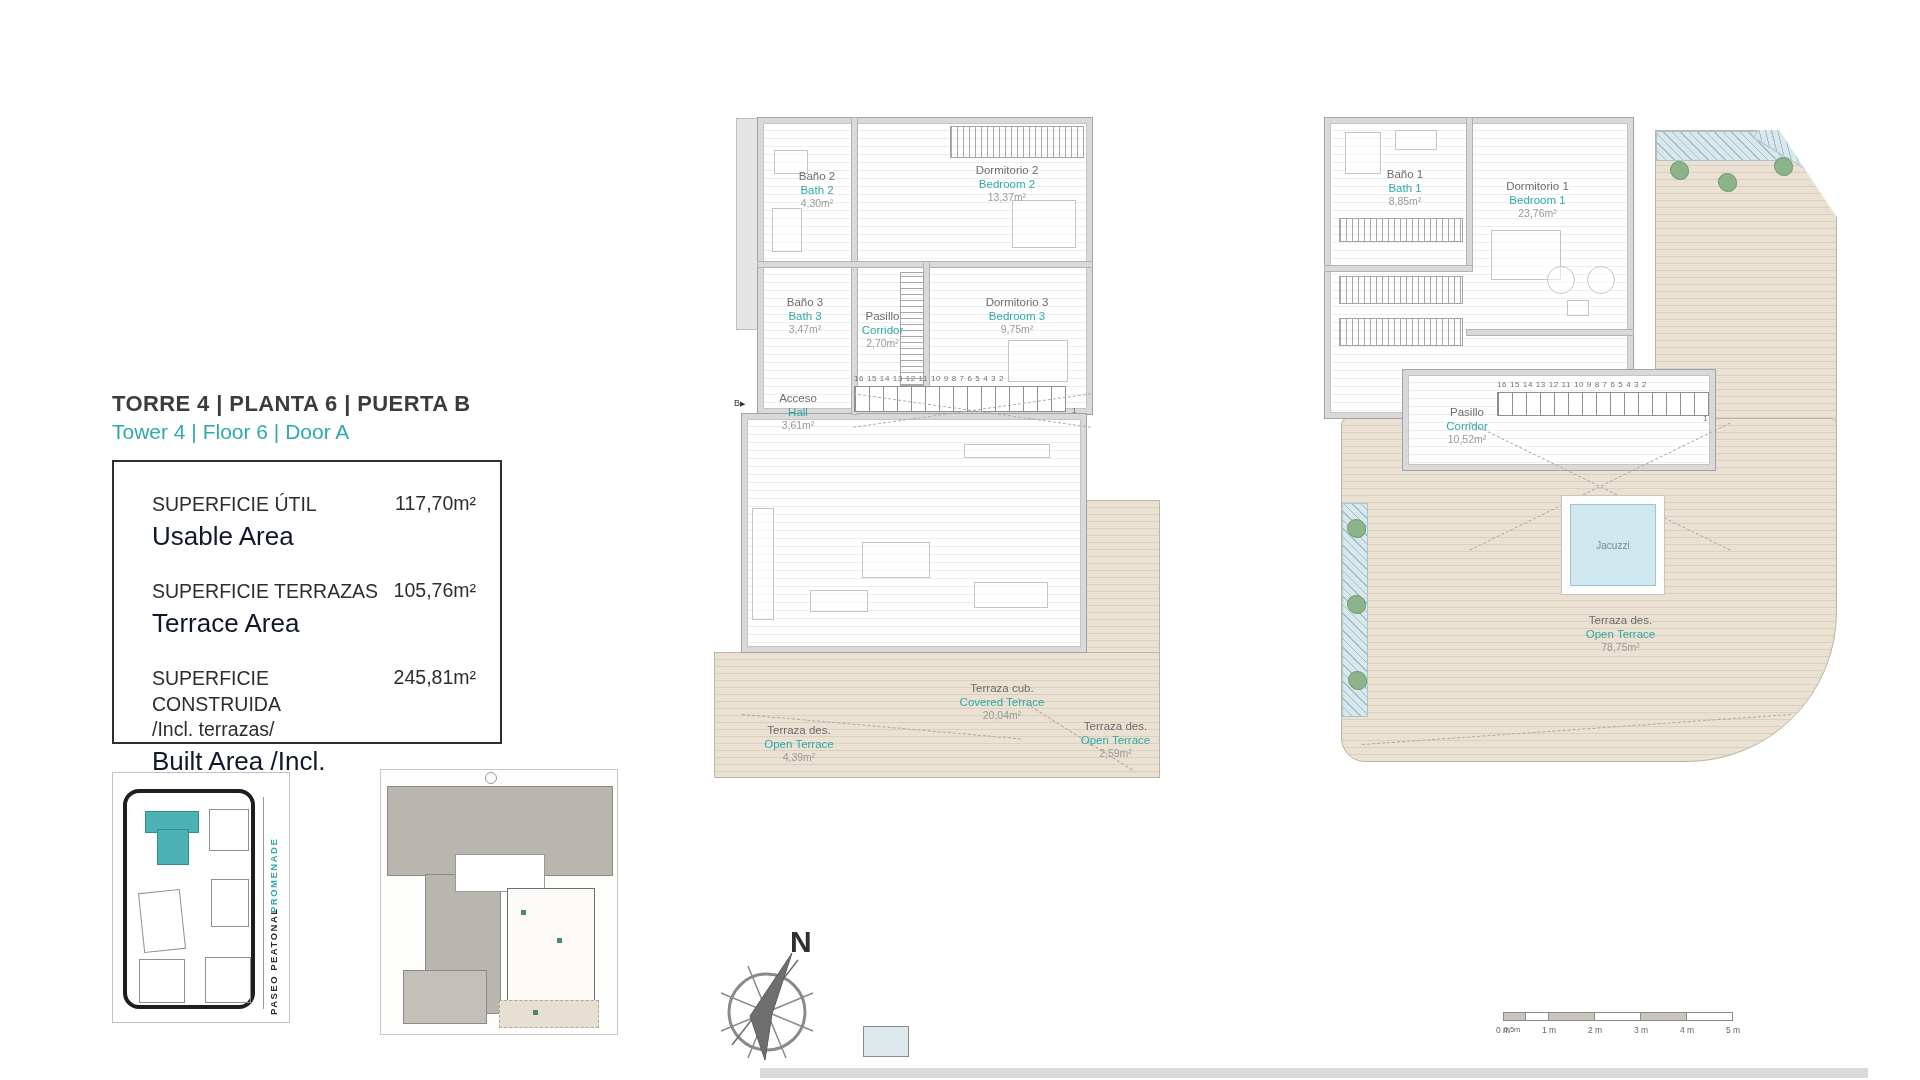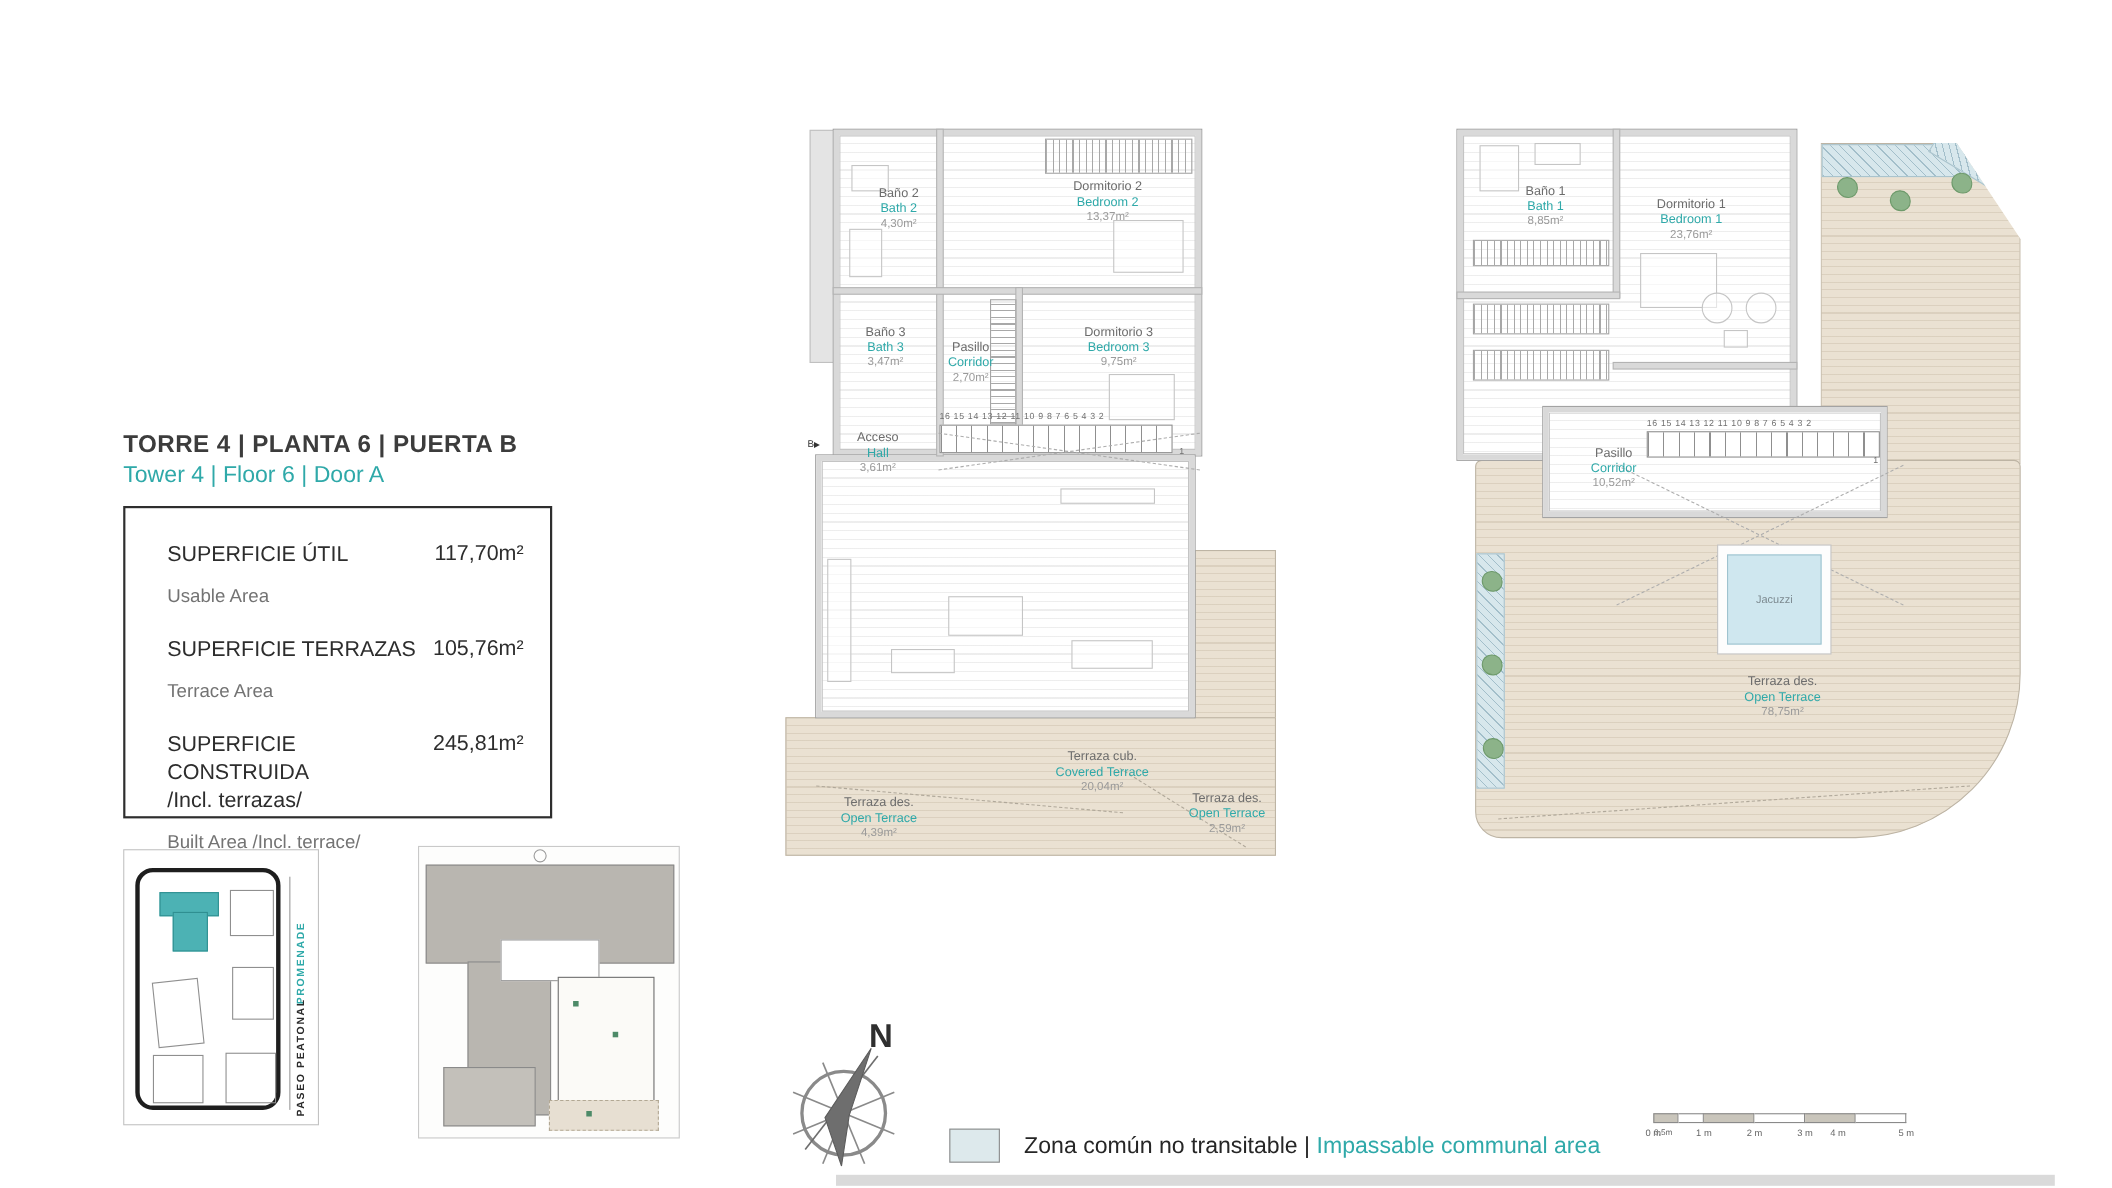--- a/index.html
+++ b/index.html
@@ -30,21 +30,21 @@
   .xdash{position:absolute;border-top:1px dashed #adadad;z-index:14;transform-origin:center}
   .furn{position:absolute;border:1px solid #c5c5c5;background:rgba(255,255,255,.55);z-index:12}
   .stair-one{position:absolute;font-size:8px;color:#707070;z-index:14}
   
   .title-es{position:absolute;left:112px;top:391px;font-size:22px;font-weight:bold;color:#3c3c3c;letter-spacing:.4px}
   .title-en{position:absolute;left:112px;top:420px;font-size:21px;color:#2FA9A9}
   .areabox{position:absolute;left:112px;top:460px;width:390px;height:284px;border:2px solid #2e2e2e;box-sizing:border-box;
            padding:30px 24px 0 38px}
   .arow{display:flex;justify-content:space-between;align-items:flex-start;margin-bottom:25px}
   .al-es,.al-es2{font-size:19.5px;color:#2d2d2d;line-height:1.3}
-  .al-en{font-size:17px;color:#737373;line-height:1.3;margin-top:14px}
+  .al-en{font-size:26px;color:#0f172a;line-height:1.3;margin-top:3px}
   .aval{font-size:19.5px;color:#2d2d2d}
   
   .legend{position:absolute;left:863px;top:1026px;display:flex;align-items:center;gap:22px;z-index:40}
   .legend .sw{width:46px;height:31px;background:#dde9ec;border:1px solid #8a8a8a;box-sizing:border-box}
   .legend .txt{font-size:21px;color:#262626}
   .legend .txt .en{color:#2FA9A9}
   .sb-seg{height:9px;box-sizing:border-box;border:1px solid #8a8a8a;border-left:none}
   .sb-lab{position:absolute;top:13px;transform:translateX(-50%);font-size:8.5px;color:#666;white-space:nowrap}
   
   .vtext{writing-mode:vertical-rl;transform:rotate(180deg);font-size:9.5px;font-weight:bold;letter-spacing:1.5px;white-space:nowrap}
@@ -267,38 +267,33 @@
     <line x1="101" y1="73" x2="9" y2="111"></line>
   </g>
   <circle cx="55" cy="92" r="38" fill="none" stroke="#8a8a8a" stroke-width="3"></circle>
   <line x1="20" y1="125" x2="86" y2="40" stroke="#6e6e6e" stroke-width="1.5"></line>
   <polygon points="53,140 38,96 80,33 60,94" fill="#6e6e6e" stroke="#5c5c5c" stroke-width="1"></polygon>
   <text x="78" y="32" font-size="30" font-weight="bold" fill="#2f2f2f">N</text>
 </svg>
 
 <div class="legend">
   <div class="sw"></div>
-  <div class="txt">
-    <span>Zona común no transitable</span>
-    <span>|</span>
-    <span class="en">Impassable communal area</span>
-  </div>
 </div>
 
 <div class="abs" style="left:1503px;top:1012px;width:230px;height:30px;z-index:40">
   <div style="display:flex;width:230px">
     <div class="sb-seg" style="width:23px;background:#c9c5bb;border-left:1px solid #8a8a8a"></div>
     <div class="sb-seg" style="width:23px;background:#fff"></div>
     <div class="sb-seg" style="width:46px;background:#c9c5bb"></div>
     <div class="sb-seg" style="width:46px;background:#fff"></div>
     <div class="sb-seg" style="width:46px;background:#c9c5bb"></div>
     <div class="sb-seg" style="width:46px;background:#fff"></div>
   </div>
   <span class="sb-lab" style="left:0">0 m</span>
   <span class="sb-lab" style="left:9px;font-size:7.5px">0,5m</span>
   <span class="sb-lab" style="left:46px">1 m</span>
   <span class="sb-lab" style="left:92px">2 m</span>
   <span class="sb-lab" style="left:138px">3 m</span>
-  <span class="sb-lab" style="left:168px">4 m</span>
+  <span class="sb-lab" style="left:184px">4 m</span>
   <span class="sb-lab" style="left:230px">5 m</span>
 </div>
 
 <div class="abs" style="left:760px;top:1068px;width:1108px;height:10px;background:#dadada"></div>
 
 </body></html>

